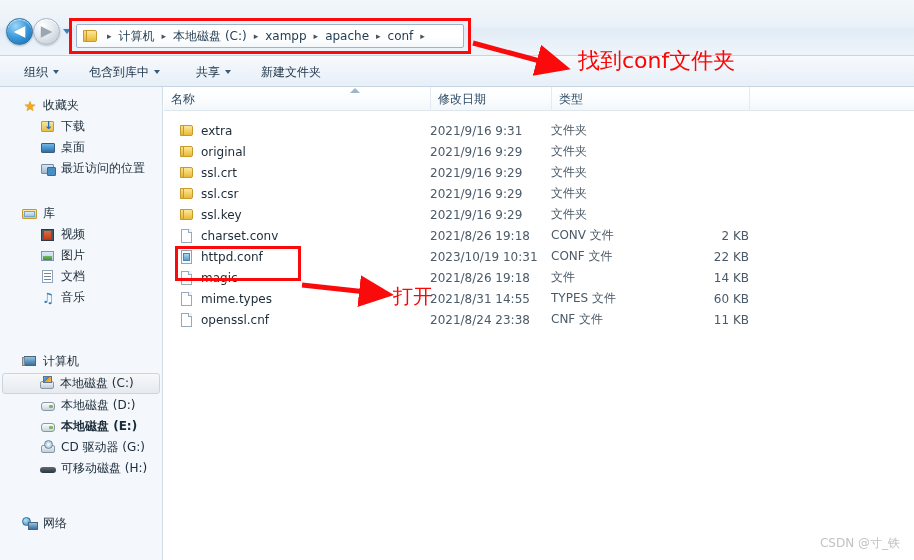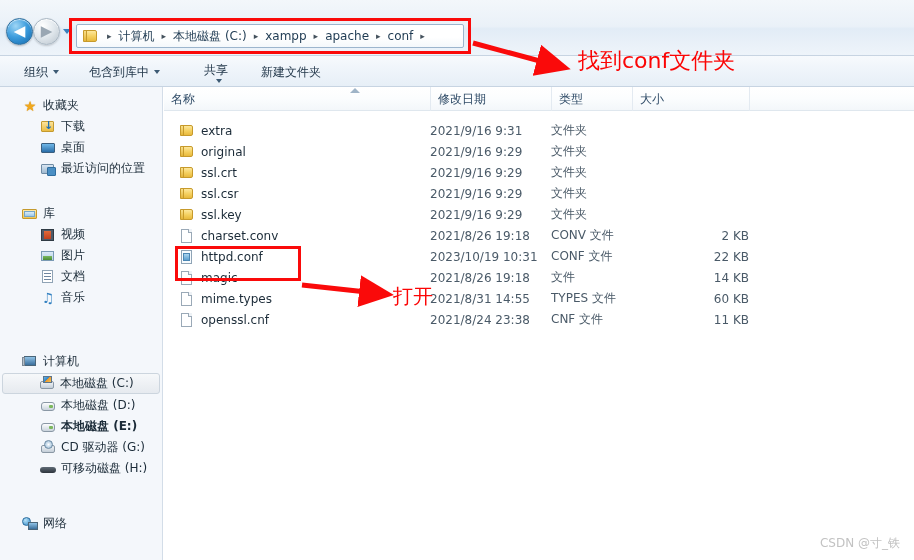--- a/index.html
+++ b/index.html
@@ -504,21 +504,21 @@
 
 <div class="cmd-bar">
   <div class="cmd-item" style="left:20px;text-align:center;">
     <span>组织</span>
     <span class="cmd-caret"></span>
   </div>
   <div class="cmd-item" style="left:85px;">
     <span>包含到库中</span>
     <span class="cmd-caret"></span>
   </div>
-  <div class="cmd-item" style="left:200px;flex-direction:column;">
+  <div class="cmd-item" style="left:192px;">
     <span>共享</span>
     <span class="cmd-caret"></span>
   </div>
   <div class="cmd-item" style="left:257px;">
     <span>新建文件夹</span>
   </div>
 </div>
 
 <div class="sidebar">
 
@@ -596,23 +596,20 @@
   <div class="col-header">
     <div class="col-h" style="left:0; width:266px;">
       <span>名称</span>
       <span class="sort-caret"></span>
     </div>
     <div class="col-h" style="left:266px; width:121px;">
       <span>修改日期</span>
     </div>
     <div class="col-h" style="left:387px; width:81px;">
       <span>类型</span>
-    </div>
-    <div class="col-h" style="left:468px; width:117px;">
-      <span>大小</span>
     </div>
     <div class="col-h" style="left:585px; width:165px;"></div>
   </div>
 
   <div class="row" style="top:33px;">
     <div class="cell-name">
       <span class="file-ico fi-folder"></span>
       <span class="fname">extra</span>
     </div>
     <div class="cell-date">2021/9/16 9:31</div>

